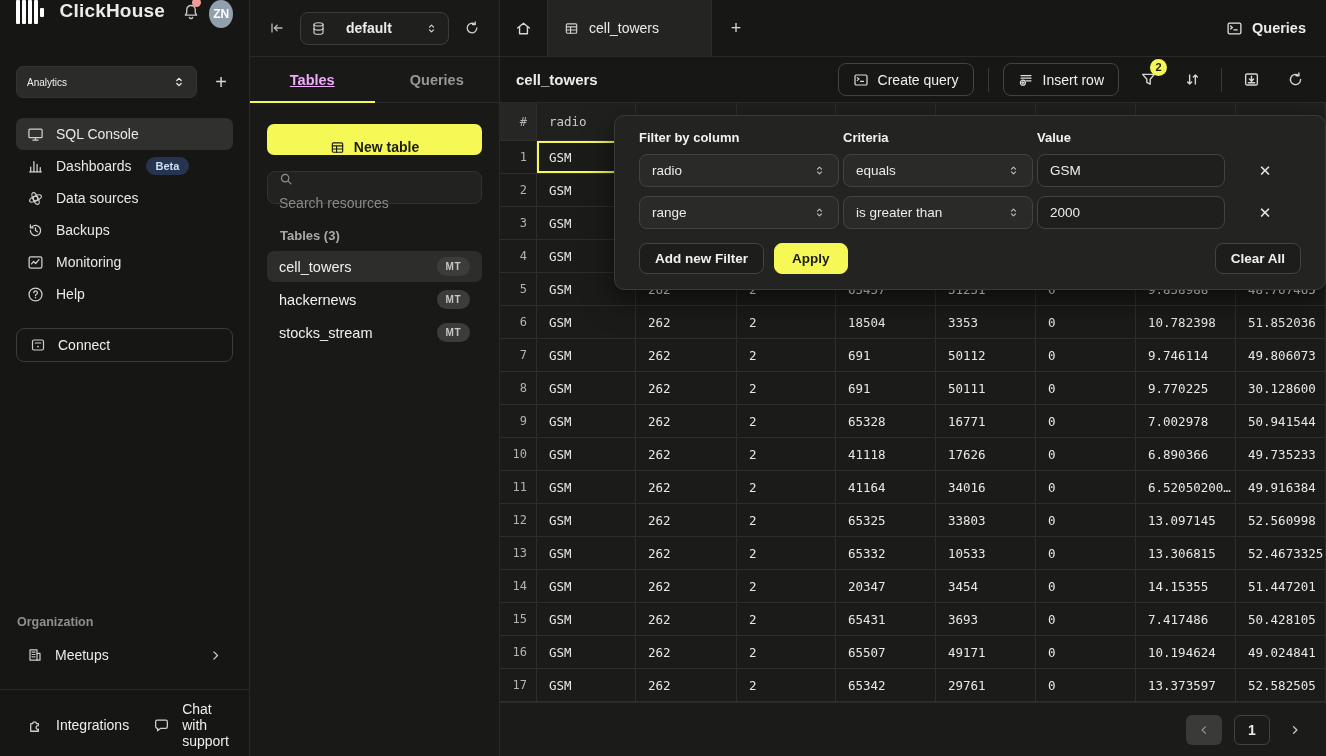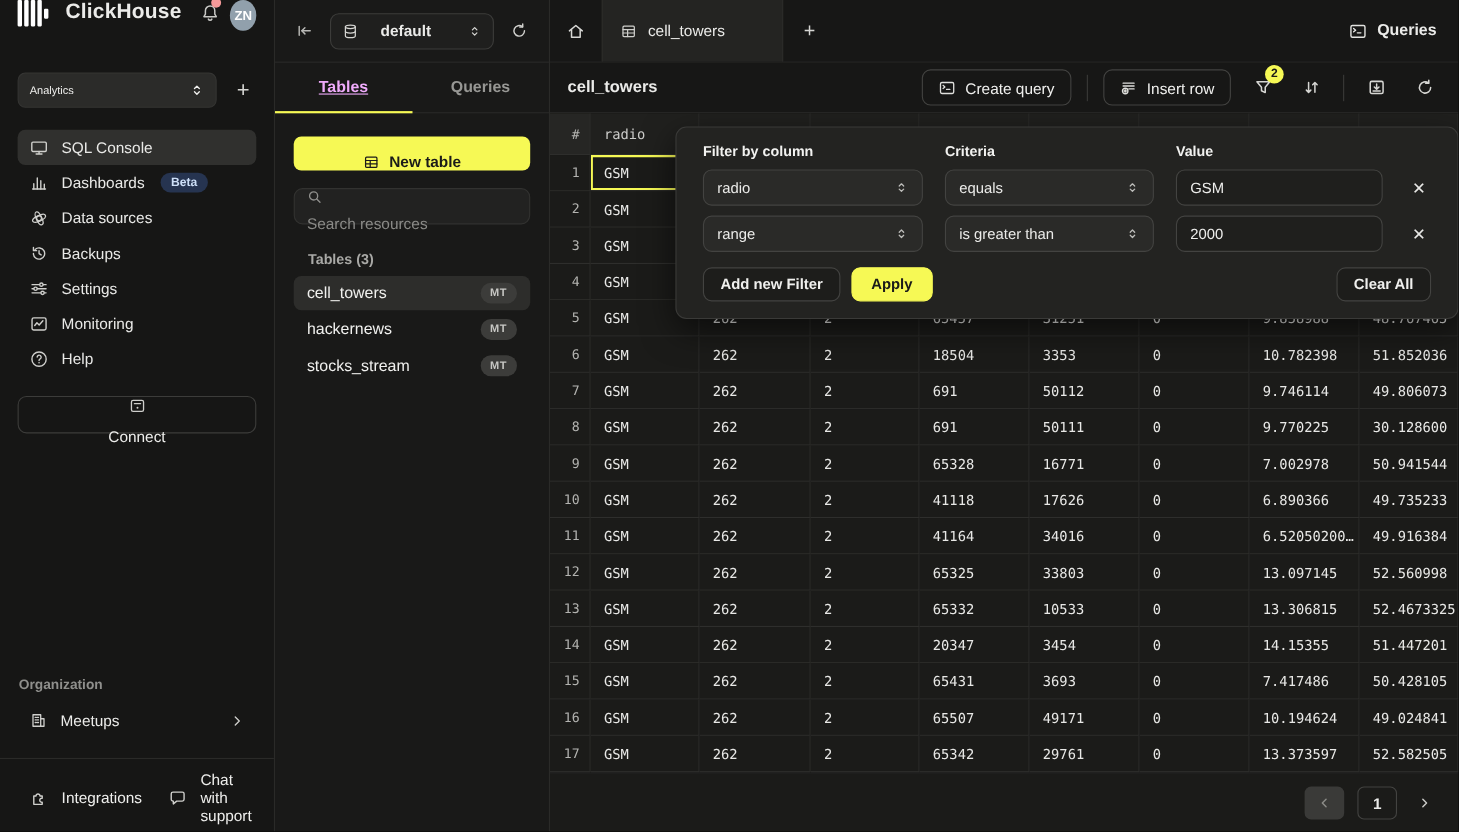--- a/index.html
+++ b/index.html
@@ -25,21 +25,21 @@
   .workspace-select { flex:1; height:32px; background:#2b2b29; border:1px solid #343432; border-radius:7px; display:flex; align-items:center; padding:0 10px; font-size:10px; color:#f0f0ee; cursor:pointer; }
   .workspace-select .lbl { flex:1; }
   .plus-btn { width:24px; height:24px; color:#d6d6d3; font-size:20px; font-weight:400; display:flex; align-items:center; justify-content:center; cursor:pointer; }
 
   .nav { margin-top:10px; display:flex; flex-direction:column; padding:0 16px; }
   .nav-item { height:32px; border-radius:7px; display:flex; align-items:center; gap:12px; padding:0 11px; font-size:14px; font-weight:500; color:#e9e9e7; cursor:pointer; }
   .nav-item .icon { color:#cfcfcc; width:17px; }
   .nav-item.active { background:#30302e; }
   .beta-badge { background:#263450; color:#cddff7; font-size:11px; font-weight:700; padding:3px 10px; border-radius:10px; margin-left:2px; }
 
-  .connect-btn { margin:18px 16px 0; height:34px; border:1px solid #3c3c3a; border-radius:8px; display:flex; align-items:center; gap:12px; padding:0 13px; font-size:14px; font-weight:500; cursor:pointer; color:#eeeeec;flex-direction:column; }
+  .connect-btn { margin:18px 16px 0; height:34px; border:1px solid #3c3c3a; border-radius:8px; display:flex; align-items:center; gap:12px; padding:0 13px; font-size:14px; font-weight:500; cursor:pointer; color:#eeeeec; }
   .connect-btn .icon { color:#cfcfcc; }
 
   .sb-flex { flex:1; }
   .org-label { padding:0 16px 10px 17px; font-size:12.5px; font-weight:600; color:#8f8f8c; }
   .org-item { margin:0 16px; height:32px; border-radius:7px; display:flex; align-items:center; gap:12px; padding:0 11px; font-size:14px; font-weight:500; cursor:pointer; }
   .org-item .icon { color:#cfcfcc; }
   .org-item .chev { margin-left:auto; color:#cfcfcc; }
   .sb-divider { border-top:1px solid #2a2a28; margin:18px 0 20px; }
   .sb-footer { padding:0 16px 16px; display:flex; gap:2px; }
   .sb-footer-item { height:30px; display:flex; align-items:center; gap:12px; padding:0 11px; font-size:14px; cursor:pointer; color:#eeeeec; }
@@ -104,21 +104,21 @@
   .data-row .cell { background:#1b1b19; }
   .cell.selected { box-shadow:inset 0 0 0 2px #f6f955; }
 
   .bottom-bar { height:54px; background:#1b1b19; border-top:1px solid #2a2a28; display:flex; align-items:center; justify-content:flex-end; gap:12px; padding:0 18px; }
   .pg-prev { width:36px; height:30px; border-radius:6px; background:#3a3a38; color:#8b8b88; display:flex; align-items:center; justify-content:center; cursor:pointer; }
   .pg-page { width:36px; height:30px; border-radius:6px; border:1px solid #434341; display:flex; align-items:center; justify-content:center; font-size:14px; font-weight:600; cursor:pointer; }
   .pg-next { width:26px; height:30px; display:flex; align-items:center; justify-content:center; color:#cacac7; cursor:pointer; }
 
   
   .filter-pop { position:absolute; top:12px; left:114px; right:0; height:175px; background:#232321; border:1px solid #3a3a38; border-radius:10px; box-shadow:0 10px 30px rgba(0,0,0,.55); z-index:20; padding:14px 24px 0; }
-  .fp-grid { display:grid; grid-template-columns:200px 190px 188px 1fr; column-gap:20px; align-items:center; }
+  .fp-grid { display:grid; grid-template-columns:200px 190px 188px 1fr; column-gap:4px; align-items:center; }
   .fp-label { font-size:13px; font-weight:600; color:#f2f2f0; padding-bottom:9px; }
   .fp-row { margin-bottom:9px; }
   .fp-select { height:33px; background:#2a2a28; border:1px solid #434341; border-radius:8px; display:flex; align-items:center; padding:0 12px; font-size:13.5px; cursor:pointer; }
   .fp-select .lbl { flex:1; }
   .fp-select .icon { color:#bdbdba; }
   .fp-input { height:33px; background:#1f1f1d; border:1px solid #434341; border-radius:8px; display:flex; align-items:center; padding:0 12px; }
   .fp-input input { background:transparent; border:none; outline:none; color:#eeeeec; font-size:13.5px; width:100%; font-family:"Liberation Sans",sans-serif; }
   .fp-x { justify-self:center; color:#e8e8e6; font-size:15px; cursor:pointer; width:26px; height:26px; display:flex; align-items:center; justify-content:center; }
   .fp-footer { display:flex; align-items:center; gap:10px; margin-top:14px; }
   .fp-btn { height:31px; border:1px solid #434341; border-radius:8px; background:#1d1d1b; color:#f0f0ee; font-size:13.5px; font-weight:600; padding:0 15px; display:flex; align-items:center; cursor:pointer; font-family:"Liberation Sans",sans-serif; }
@@ -197,31 +197,20 @@
         </div>
         <div class="nav-item">
           <span class="icon">
             <svg width="17" height="17" viewBox="0 0 16 16" fill="none" stroke="currentColor" stroke-width="1.2" stroke-linecap="round" stroke-linejoin="round">
               <path d="M3.2 8a4.8 4.8 0 1 0 1.4-3.4"></path>
               <path d="M3.2 2.8v2.7h2.7"></path>
               <path d="M8 5.5V8l1.8 1.2"></path>
             </svg>
           </span>
           <span>Backups</span>
-        </div>
-        <div class="nav-item">
-          <span class="icon">
-            <svg width="17" height="17" viewBox="0 0 16 16" fill="none" stroke="currentColor" stroke-width="1.2" stroke-linecap="round">
-              <path d="M2 4.5h12M2 8h12M2 11.5h12"></path>
-              <circle cx="10" cy="4.5" r="1.4" fill="#161615"></circle>
-              <circle cx="5" cy="8" r="1.4" fill="#161615"></circle>
-              <circle cx="11" cy="11.5" r="1.4" fill="#161615"></circle>
-            </svg>
-          </span>
-          <span>Settings</span>
         </div>
         <div class="nav-item">
           <span class="icon">
             <svg width="17" height="17" viewBox="0 0 16 16" fill="none" stroke="currentColor" stroke-width="1.2" stroke-linecap="round" stroke-linejoin="round">
               <rect x="2" y="2.8" width="12" height="10.4" rx="1.5"></rect>
               <path d="M4.3 9.3 6.2 7l1.9 1.9 3.2-3.6"></path>
             </svg>
           </span>
           <span>Monitoring</span>
         </div>

